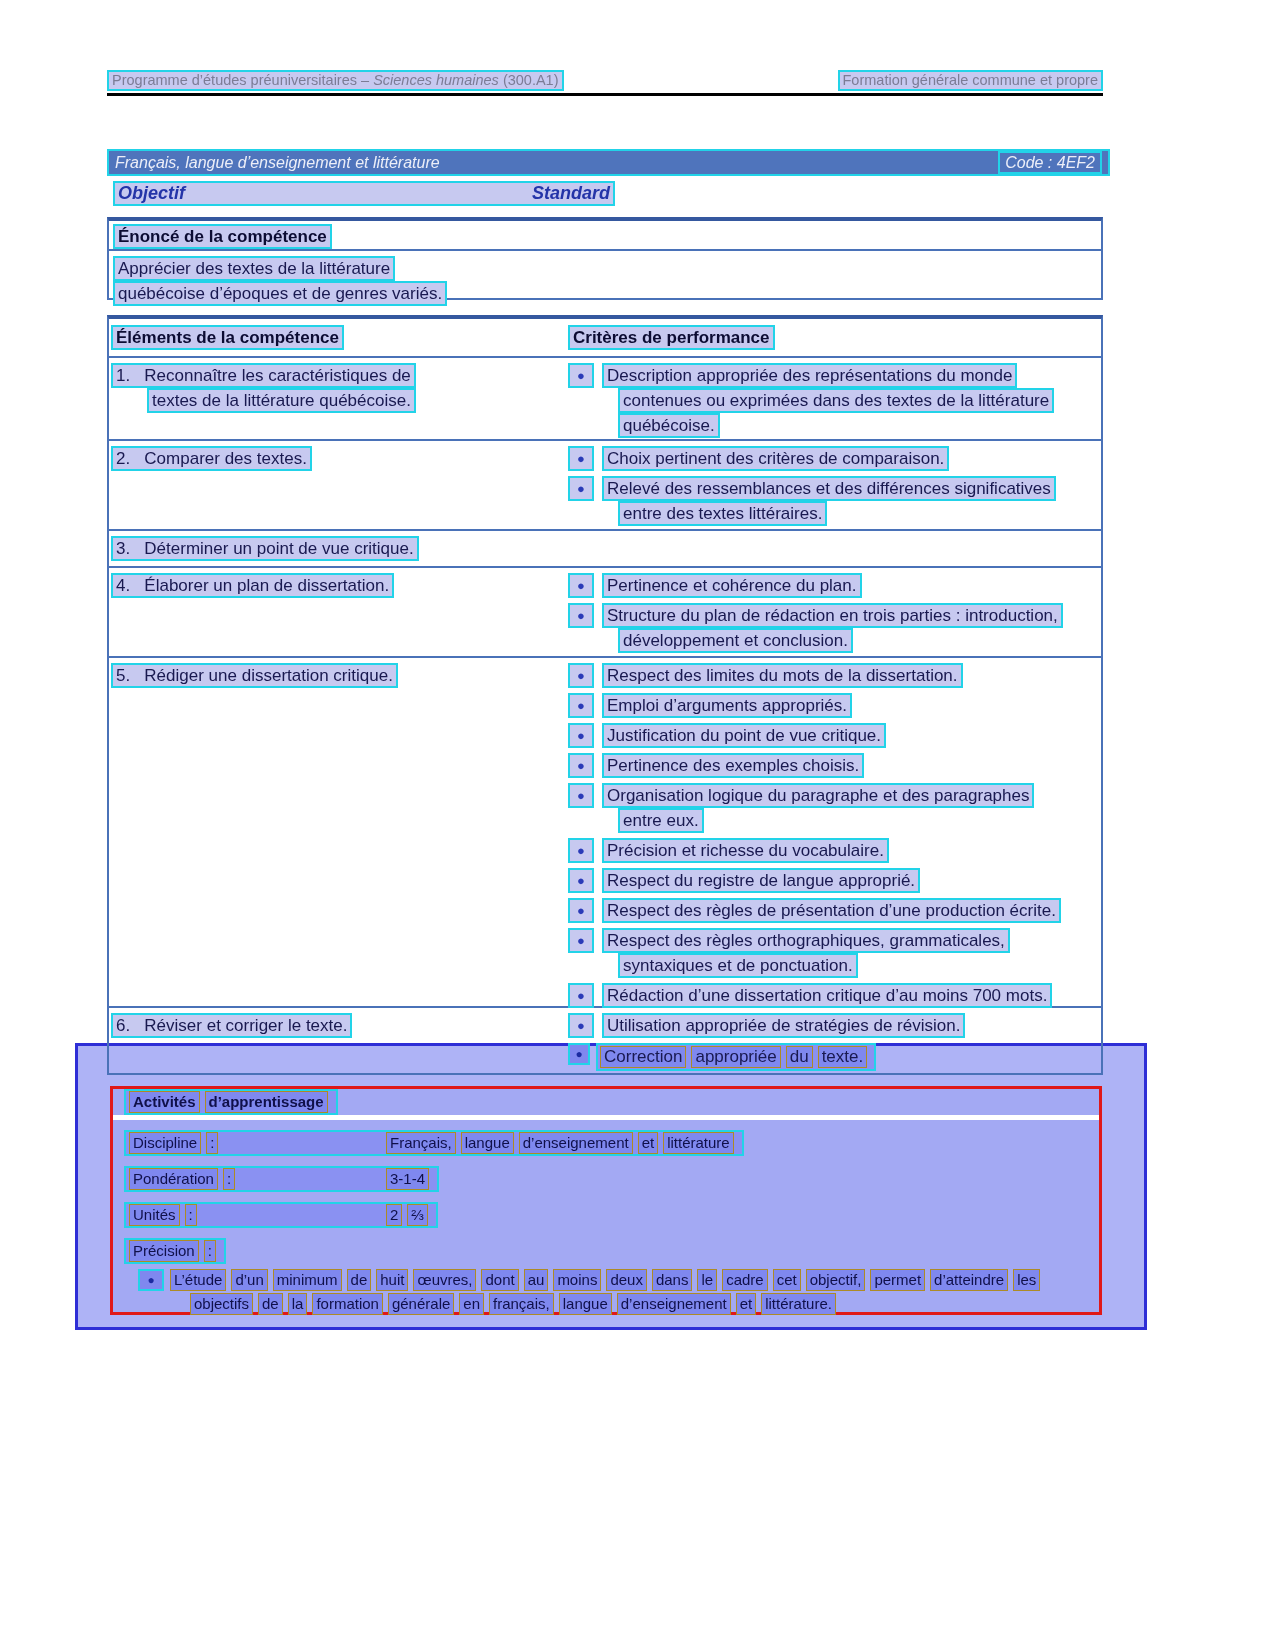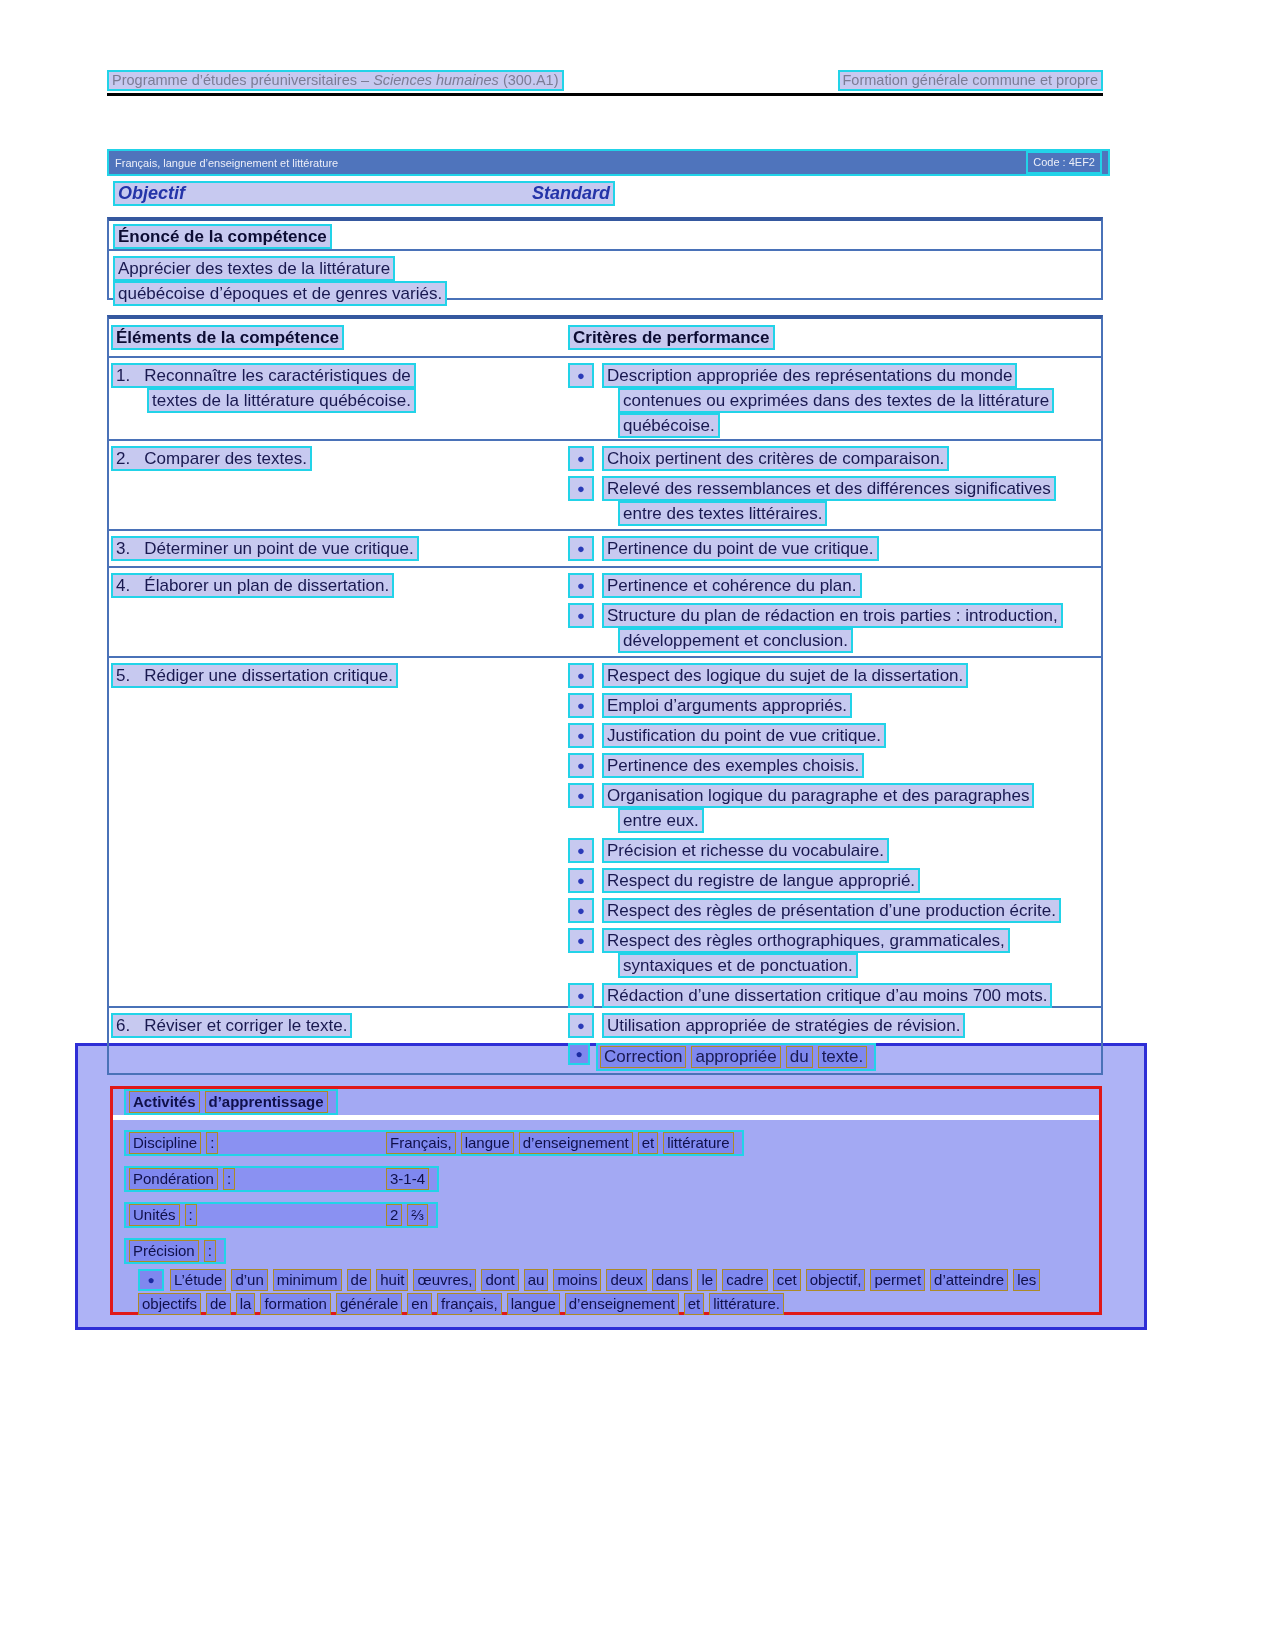--- a/index.html
+++ b/index.html
@@ -15,21 +15,21 @@
 
   
   .top-header{left:107px;top:70px;width:996px;display:flex;justify-content:space-between;white-space:nowrap;}
   .hline{background:#000;height:3px;width:996px;left:107px;}
   .hline.top{top:93px;}
   .hline.bottom{top:1583px;}
 
   
   .title-bar{left:107px;top:149px;width:1003px;height:27px;box-sizing:border-box;
              background:#4f74bc;border:2px solid #22d3e8;display:flex;justify-content:space-between;
-             align-items:center;padding:0 6px;color:#eceef8;font-size:11px;}
+             align-items:center;padding:0 6px;color:#eceef8;font-size:16px;font-style:italic;}
   .code-box{border:2px solid #22d3e8;padding:0 5px;line-height:19px;}
 
   
   .obj-line{left:113px;top:181px;}
   .objhl{font-style:italic;font-weight:bold;font-size:18px;color:#2434a8;}
   .objspan1{display:inline-block;width:414px;}
 
   
   .enonce-table{left:107px;top:217px;width:996px;height:83px;box-sizing:border-box;
                 border:2px solid #4a72b8;border-top:4px solid #35589f;background:transparent;}
@@ -65,21 +65,21 @@
          padding:1px 3px;height:26px;box-sizing:border-box;}
   .labelarea{display:inline-flex;width:257px;}
   .wb{background:#7f88ef;border:1px solid #ad8b25;padding:0 3px;margin-right:5px;white-space:pre;
       display:inline-block;line-height:20px;}
   .wline{display:inline-block;border:2px solid #22d3e8;background:#8a91f2;padding:1px 2px;
          line-height:20px;vertical-align:top;}
   .wbullet{display:inline-block;border:2px solid #22d3e8;background:#7f88ef;width:22px;text-align:center;
            color:#1b2aa0;font-size:12px;margin-right:6px;line-height:18px;vertical-align:top;}
   .para{margin-top:5px;margin-left:14px;}
   .pline{height:24px;white-space:nowrap;}
-  .pline.second{}
+  .pline.second{margin-left:52px;}
 
   
   .footer{left:107px;top:1589px;}
   .footbox{width:520px;display:inline-flex;justify-content:space-between;}
   .bottom-strip{left:0;top:1642px;width:1275px;height:9px;background:#3b45d2;}
 </style>
 </head>
 <body>
 
 <div class="page">
@@ -144,25 +144,20 @@
           <div class="citem">
             <div class="cline"><span class="hl bullet-box">●</span><span class="hl">Relevé des ressemblances et des différences significatives</span></div>
             <div class="cline cont"><span class="hl">entre des textes littéraires.</span></div>
           </div>
         </div>
       </div>
       <div class="trow rr r3">
         <div class="tcol1">
           <div class="eline"><span class="hl">3.&nbsp;&nbsp;&nbsp;Déterminer un point de vue critique.</span></div>
         </div>
-        <div class="tcol2">
-          <div class="citem">
-            <div class="cline"><span class="hl bullet-box">●</span><span class="hl">Pertinence du point de vue critique.</span></div>
-          </div>
-        </div>
       </div>
       <div class="trow rr r4">
         <div class="tcol1">
           <div class="eline"><span class="hl">4.&nbsp;&nbsp;&nbsp;Élaborer un plan de dissertation.</span></div>
         </div>
         <div class="tcol2">
           <div class="citem">
             <div class="cline"><span class="hl bullet-box">●</span><span class="hl">Pertinence et cohérence du plan.</span></div>
           </div>
           <div class="citem">
@@ -170,21 +165,21 @@
             <div class="cline cont"><span class="hl">développement et conclusion.</span></div>
           </div>
         </div>
       </div>
       <div class="trow rr r5">
         <div class="tcol1">
           <div class="eline"><span class="hl">5.&nbsp;&nbsp;&nbsp;Rédiger une dissertation critique.</span></div>
         </div>
         <div class="tcol2">
           <div class="citem">
-            <div class="cline"><span class="hl bullet-box">●</span><span class="hl">Respect des logique du sujet de la dissertation.</span></div>
+            <div class="cline"><span class="hl bullet-box">●</span><span class="hl">Respect des limites du mots de la dissertation.</span></div>
           </div>
           <div class="citem">
             <div class="cline"><span class="hl bullet-box">●</span><span class="hl">Emploi d’arguments appropriés.</span></div>
           </div>
           <div class="citem">
             <div class="cline"><span class="hl bullet-box">●</span><span class="hl">Justification du point de vue critique.</span></div>
           </div>
           <div class="citem">
             <div class="cline"><span class="hl bullet-box">●</span><span class="hl">Pertinence des exemples choisis.</span></div>
           </div>

